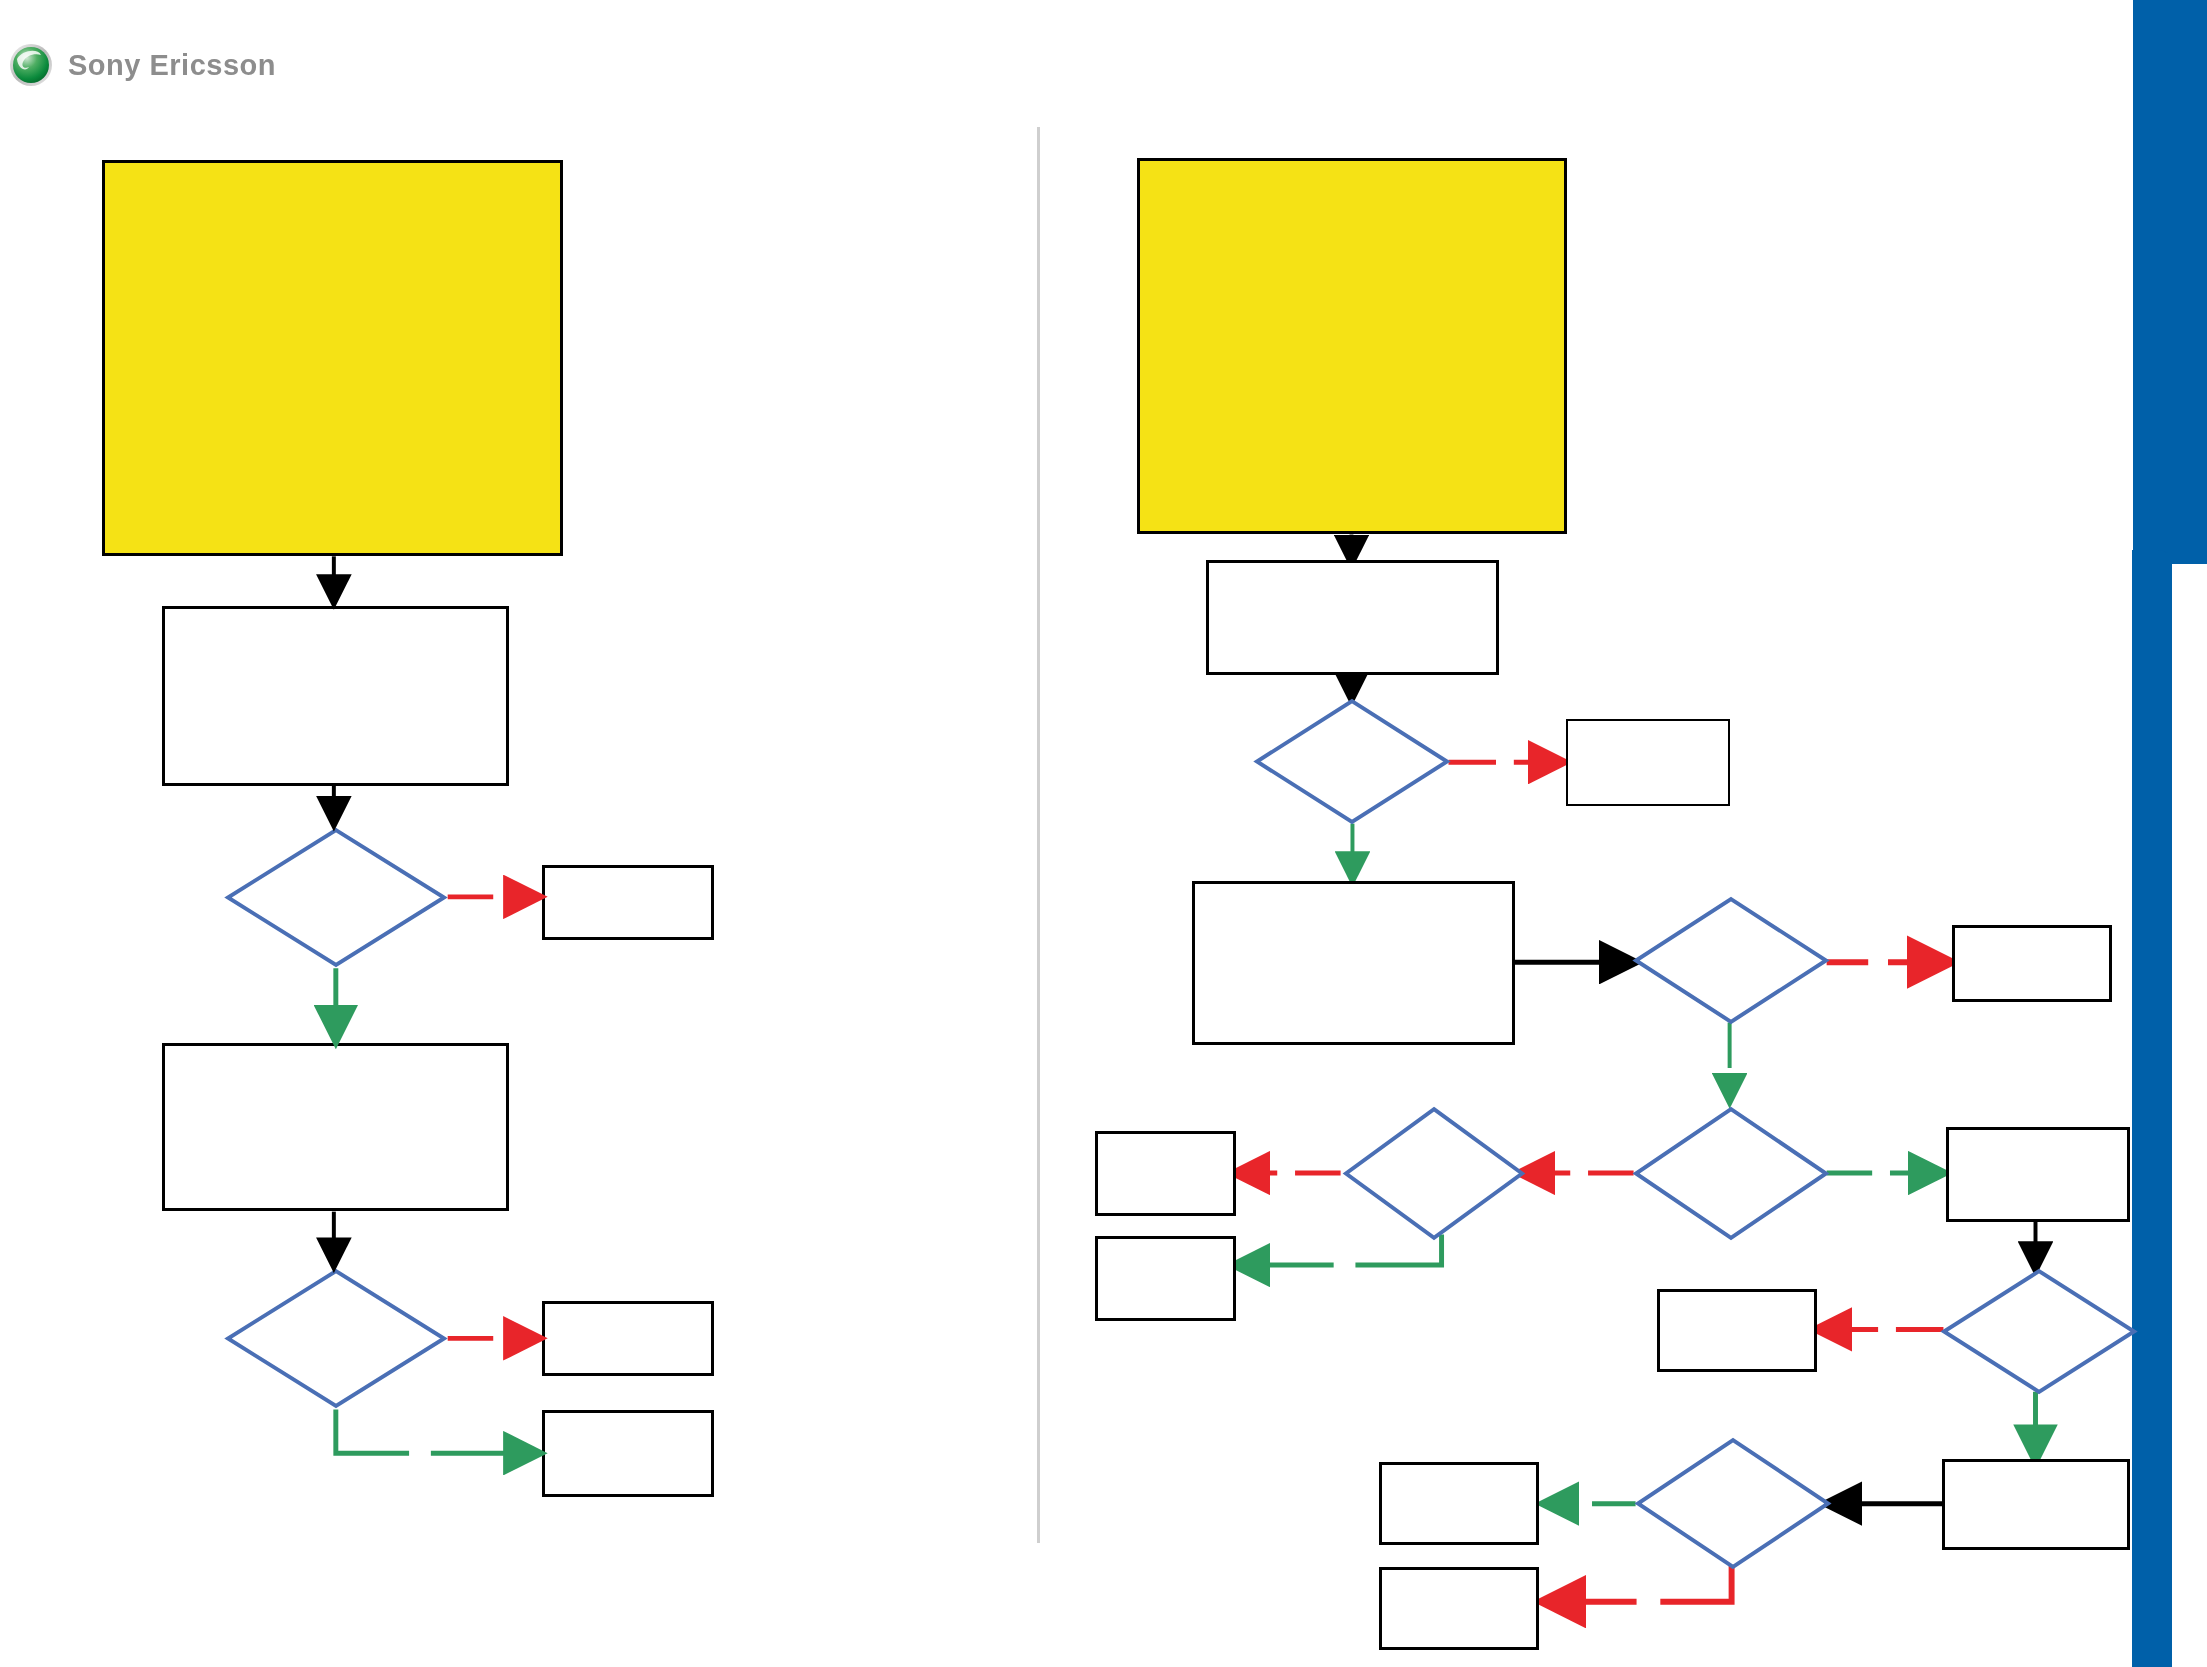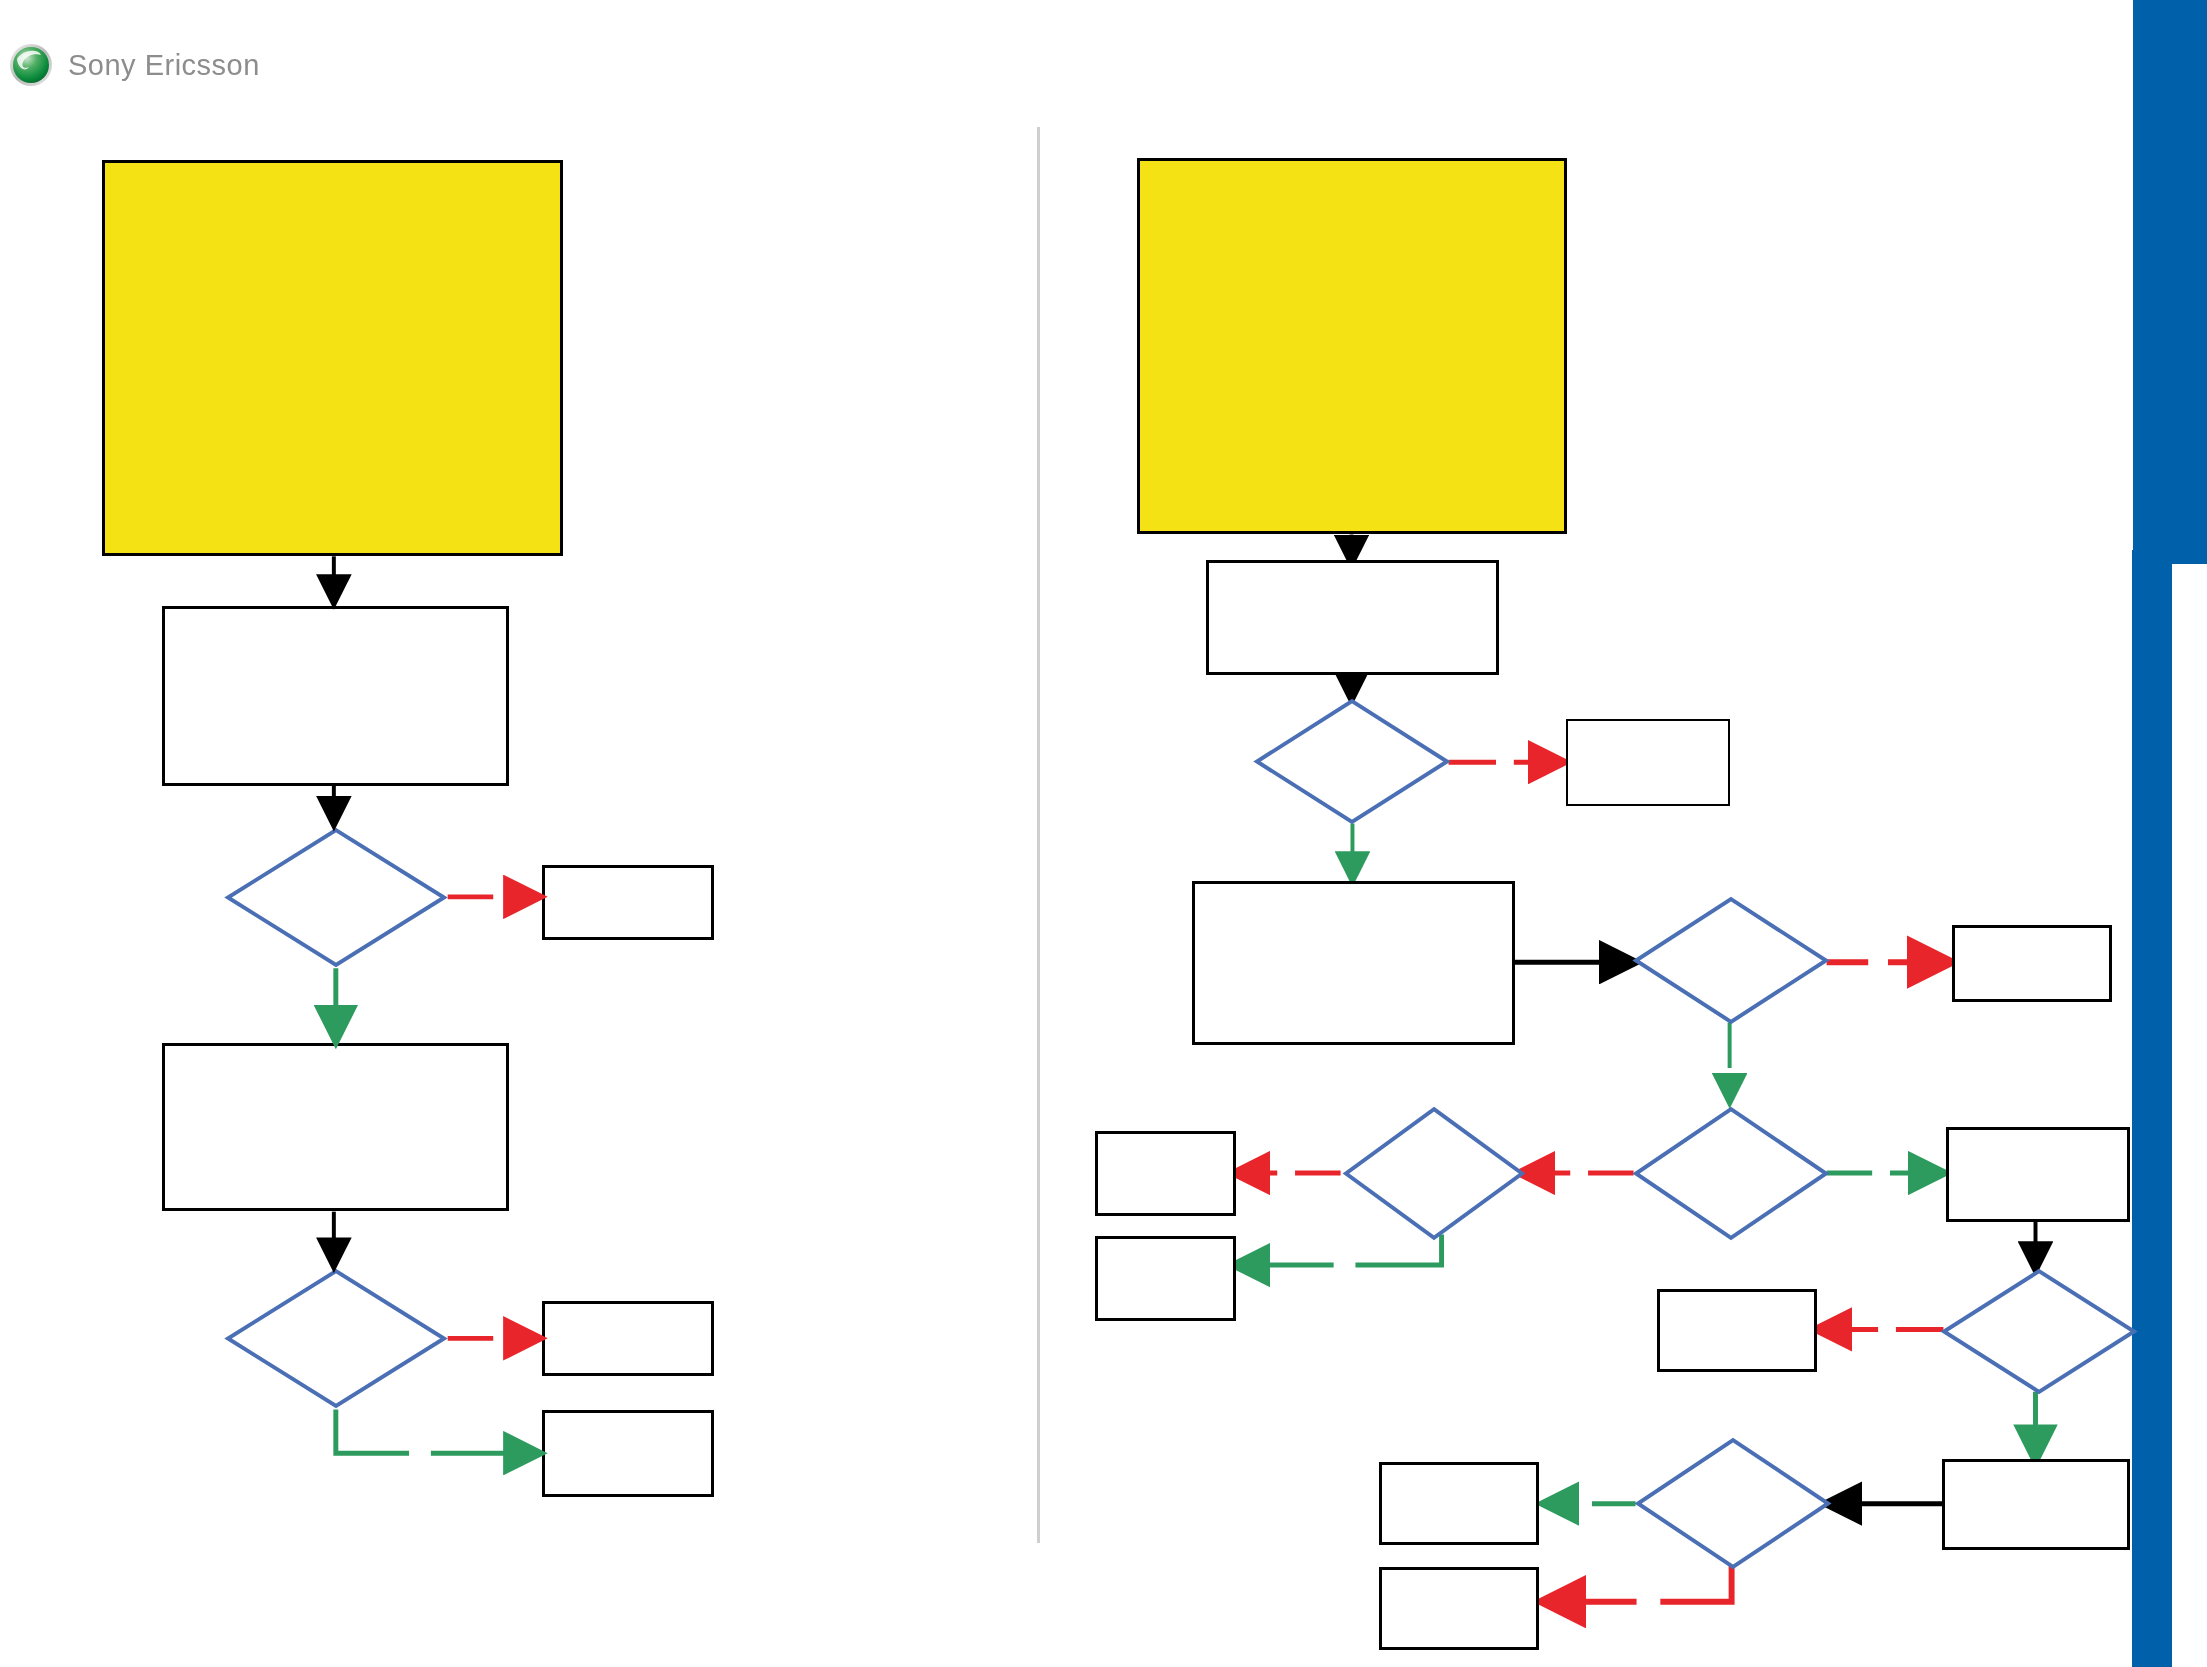--- a/index.html
+++ b/index.html
@@ -3,21 +3,21 @@
 <meta charset="utf-8">
 <style>
   html,body{margin:0;padding:0;background:#ffffff;}
   body{width:2208px;height:1667px;position:relative;overflow:hidden;
        font-family:"Liberation Sans", sans-serif;}
   .slide{position:absolute;inset:0;background:#fff;}
 
   
   .logo{position:absolute;left:8px;top:42px;display:flex;align-items:center;gap:14px;}
   .logo-mark{width:46px;height:46px;position:relative;}
-  .logo-text{font-size:29px;letter-spacing:0.5px;color:#8d8d8d;font-weight:400;}
+  .logo-text{font-size:29px;letter-spacing:0.5px;color:#8d8d8d;font-weight:700;}
 
   
   .right-bar{position:absolute;top:0;right:0;width:75px;height:1667px;}
   .right-bar .seg-top{position:absolute;top:0;right:0;width:75px;height:564px;background:#0060A9;}
   .right-bar .seg-bot{position:absolute;top:554px;right:36px;width:40px;height:1113px;background:#0060A9;}
   .right-bar .notch{position:absolute;top:550px;right:36px;width:40px;height:22px;
         background:#0060A9;border-top-right-radius:14px;}
 
   
   .divider{position:absolute;left:1037px;top:127px;width:3px;height:1416px;background:#cfcfcf;}

